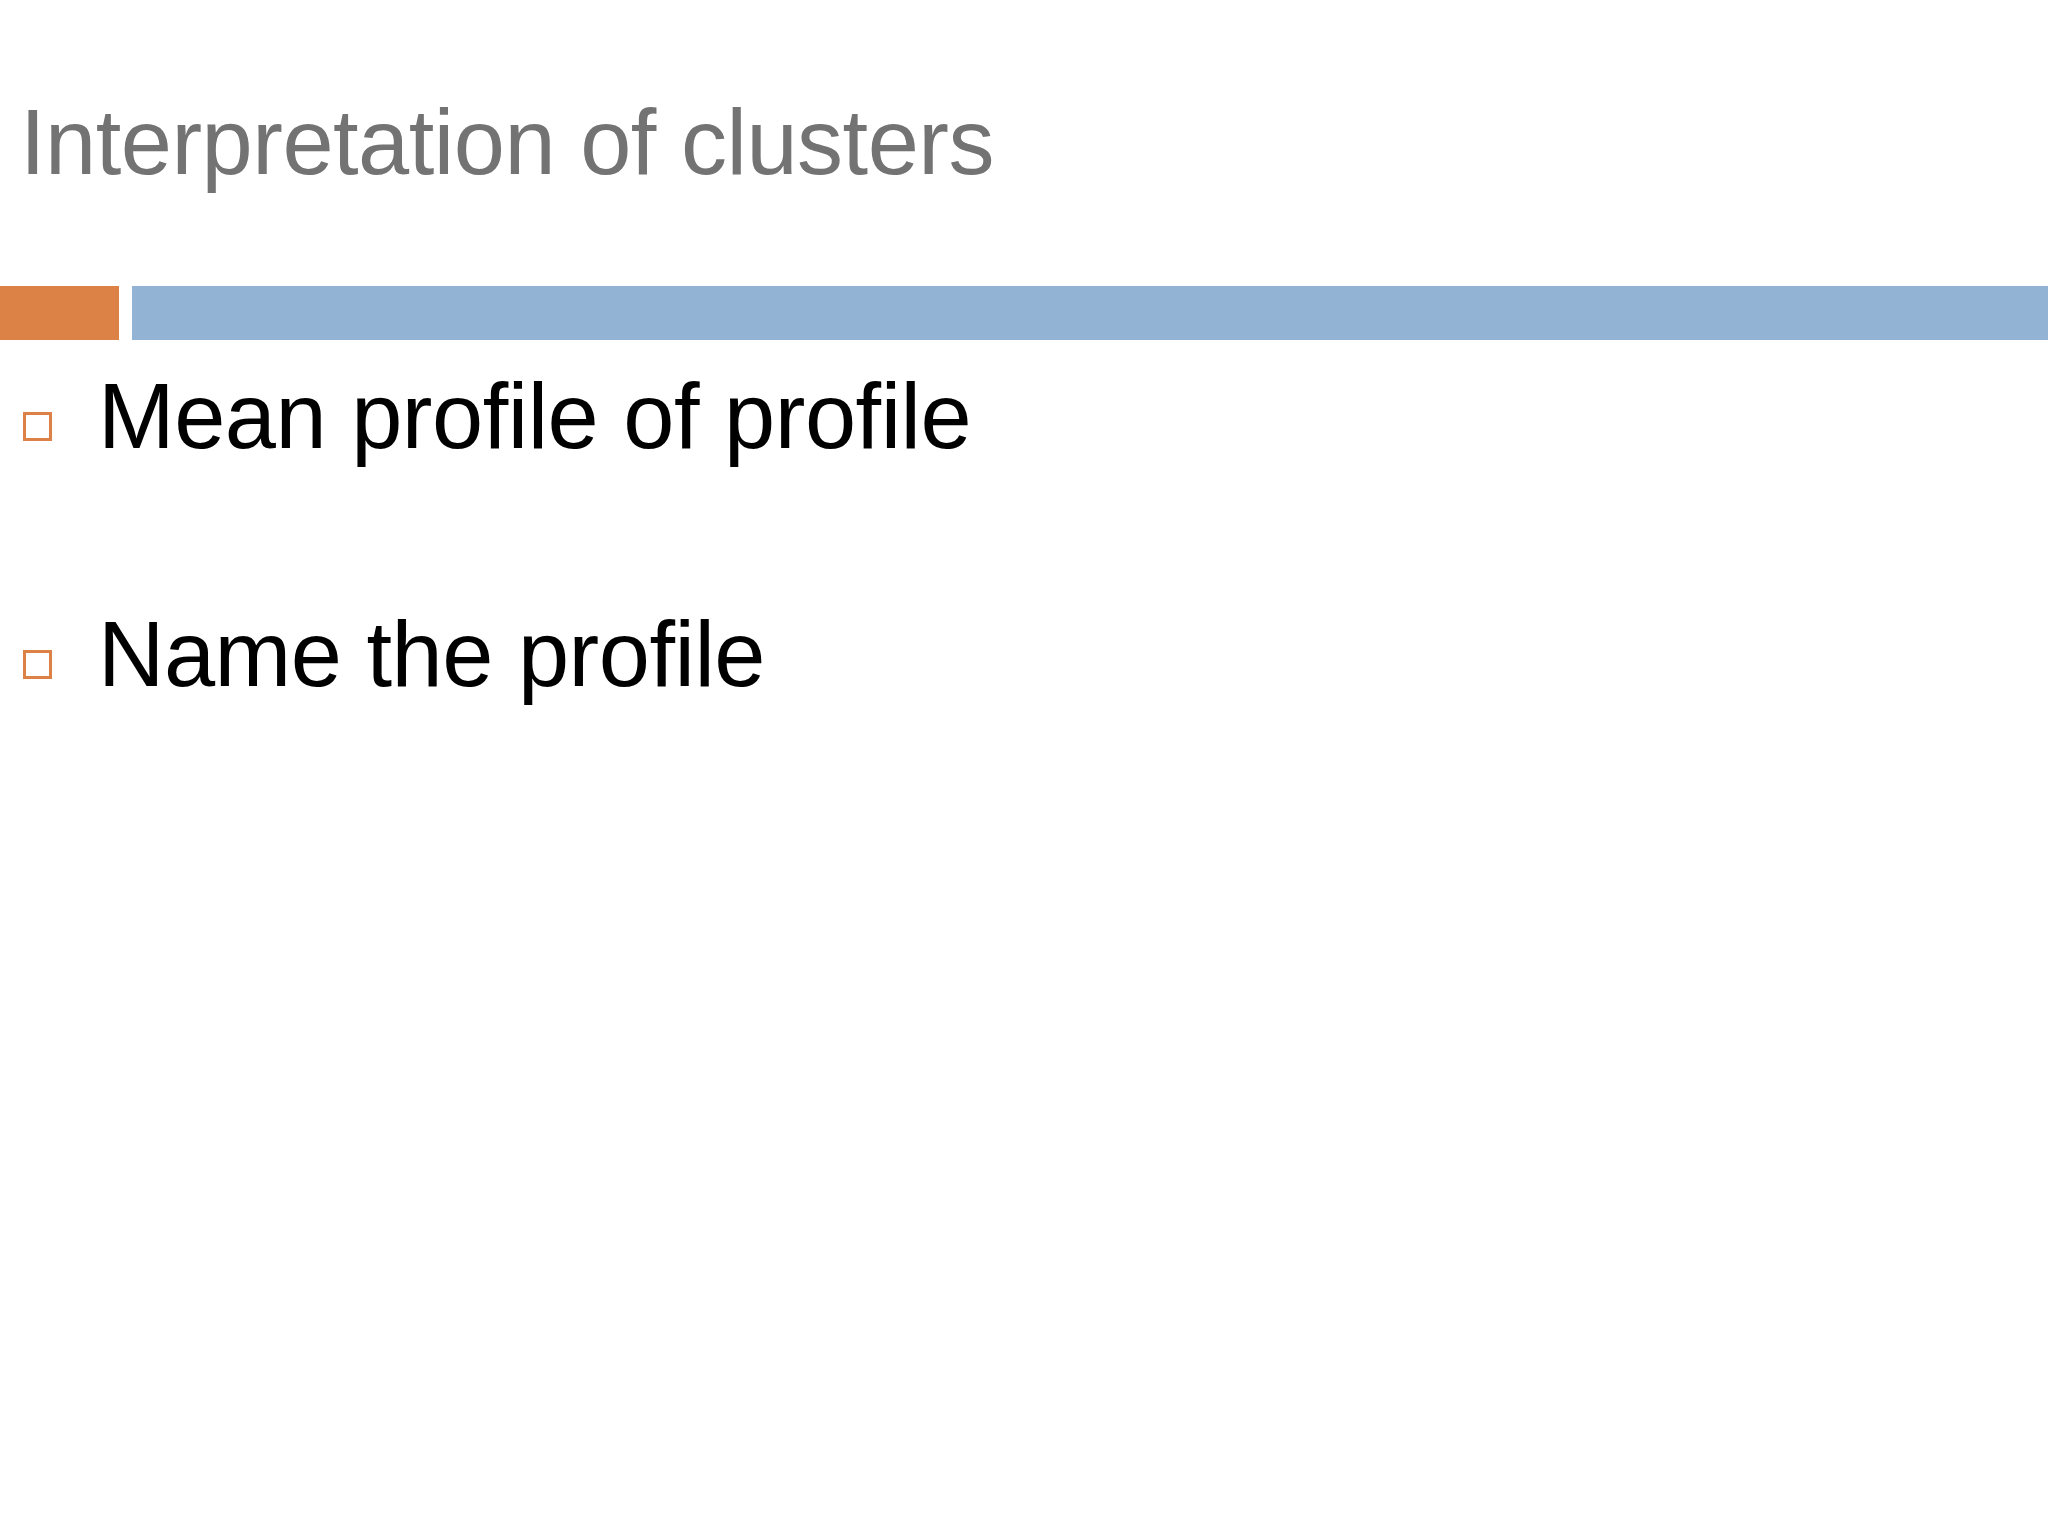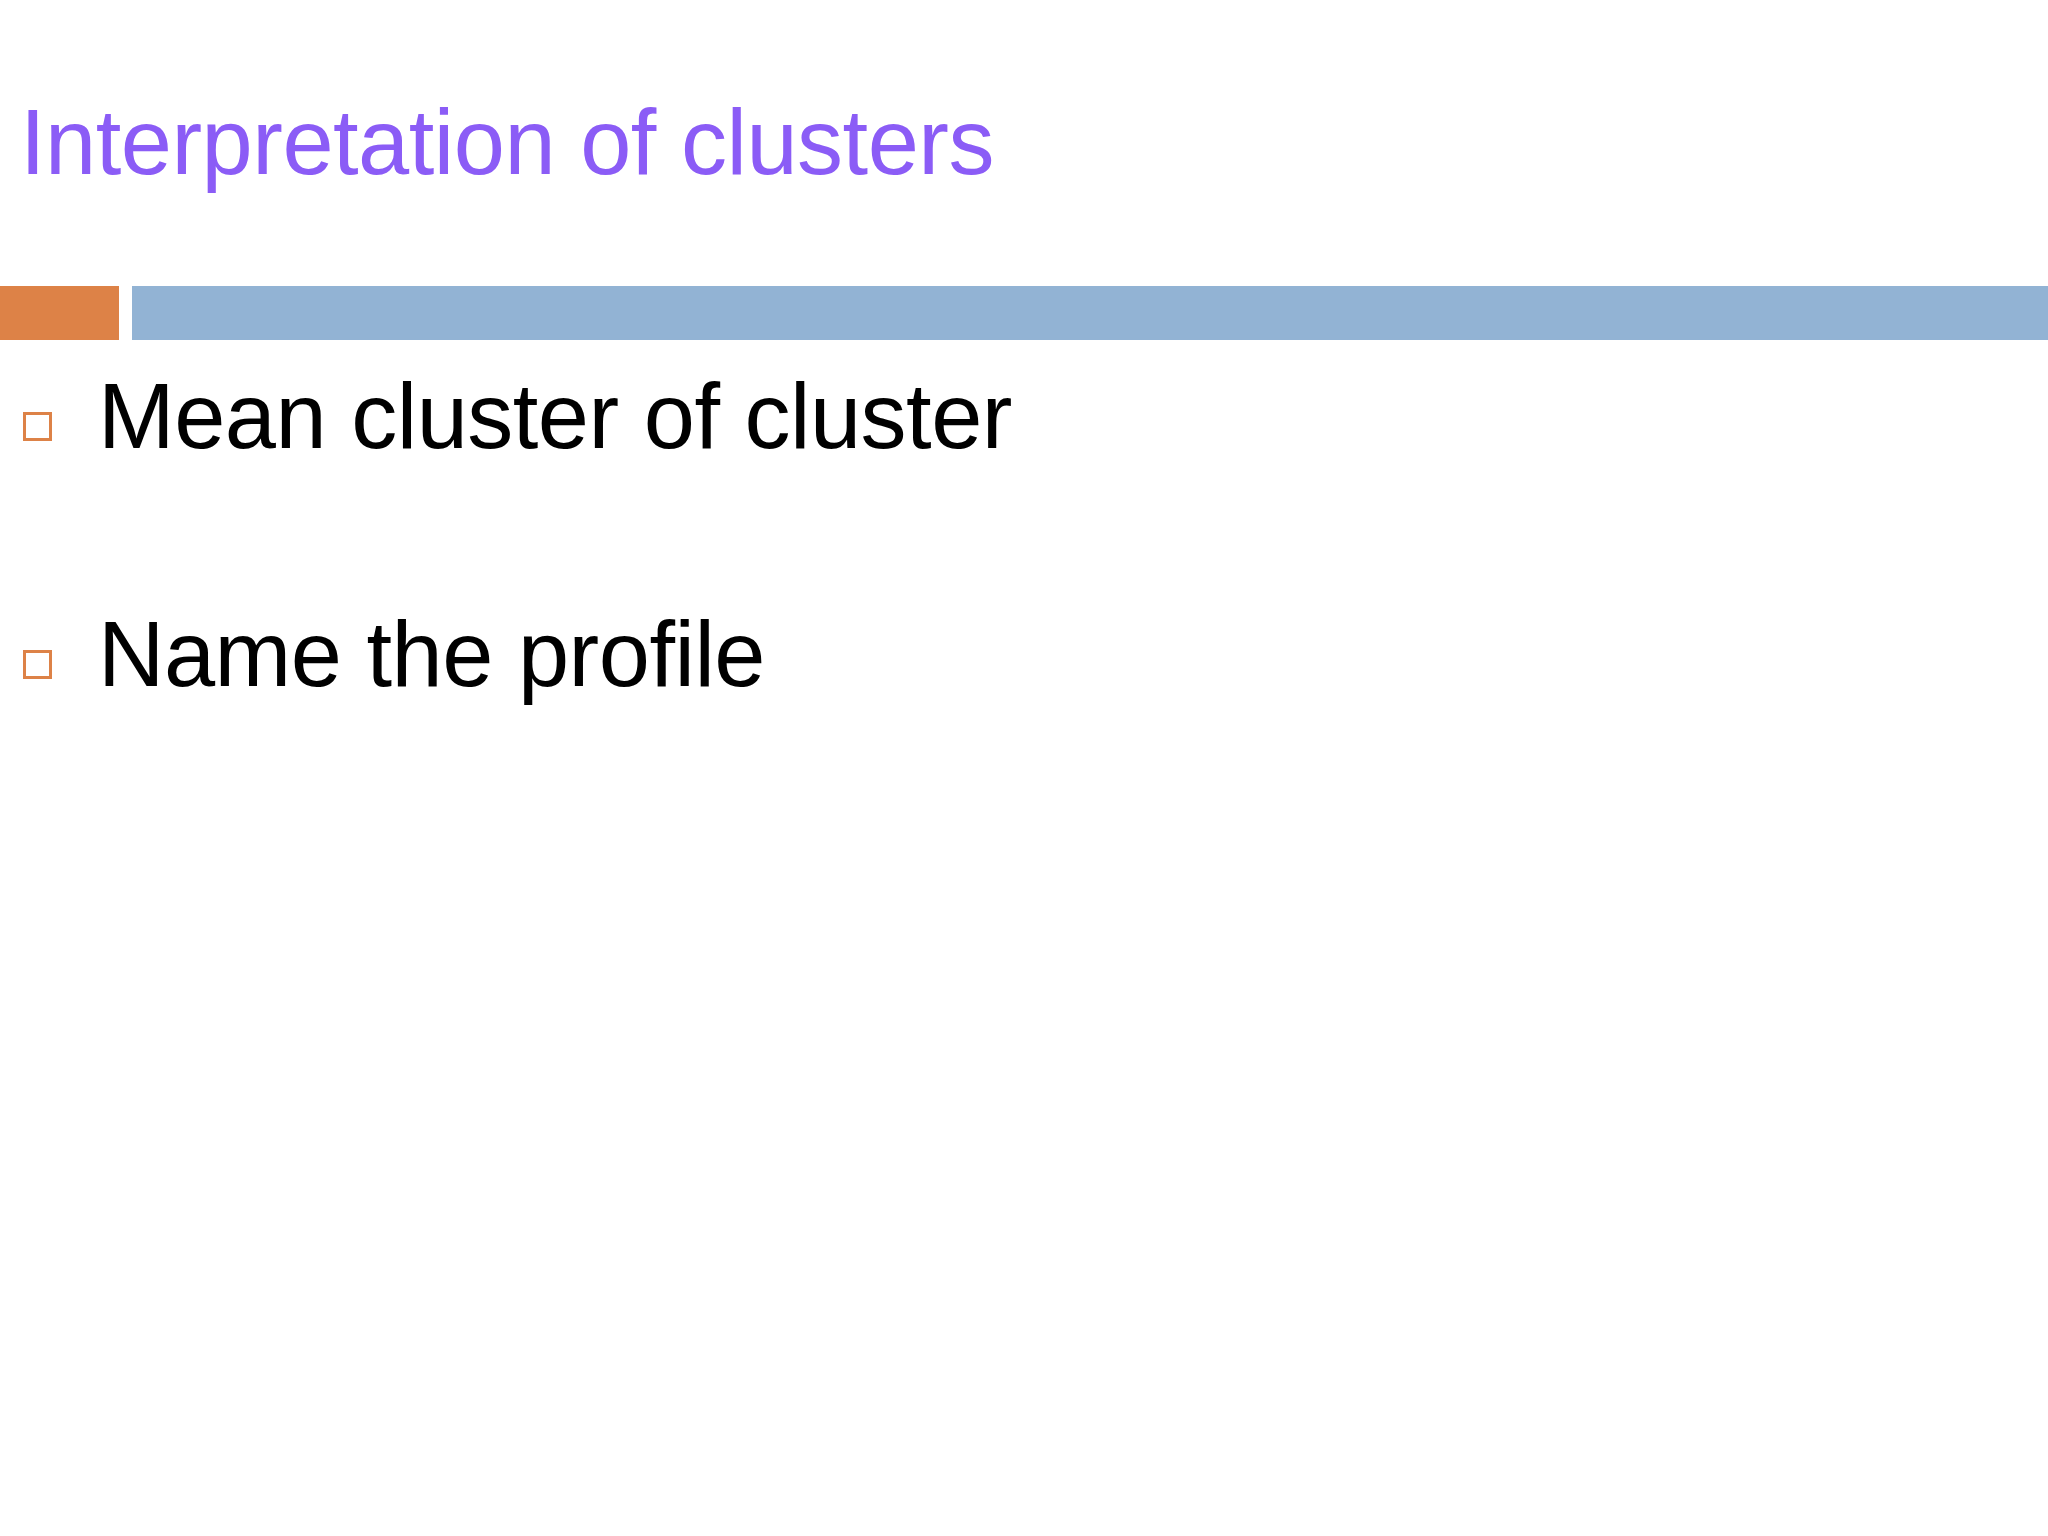--- a/index.html
+++ b/index.html
@@ -103,32 +103,32 @@
     width: 2048px;
     height: 776px;
     background: #ffffff;
   }
 </style>
 </head>
 <body>
 
 <div class="slide" style="background: rgb(255, 255, 255);">
 
-  <div class="slide-title" style="color: #8b5cf6;">Interpretation of clusters</div>
+  <div class="slide-title" style="color: #737373;">Interpretation of clusters</div>
 
   <div class="divider">
     <div class="divider-accent" style="background: rgb(221, 130, 71);"></div>
     <div class="divider-main" style="background: rgb(146, 179, 212);"></div>
   </div>
 
   <div class="body-list">
 
     <div class="bullet-row spacer-after">
       <span class="bullet-marker" style="border-color: rgb(221, 130, 71);"></span>
-      <span class="bullet-text">Mean cluster of cluster</span>
+      <span class="bullet-text">Mean profile of profile</span>
     </div>
 
     <div class="bullet-row">
       <span class="bullet-marker" style="border-color: rgb(221, 130, 71);"></span>
       <span class="bullet-text">Name the profile</span>
     </div>
 
   </div>
 
   <div class="content-blank"></div>

